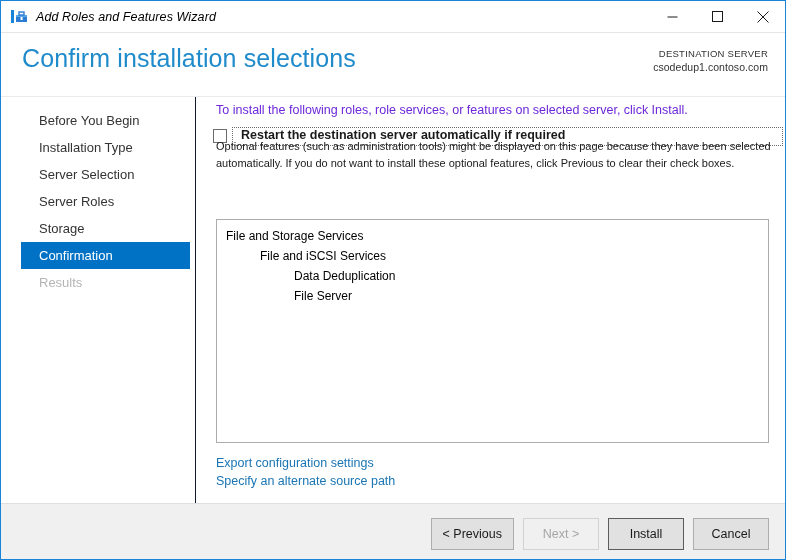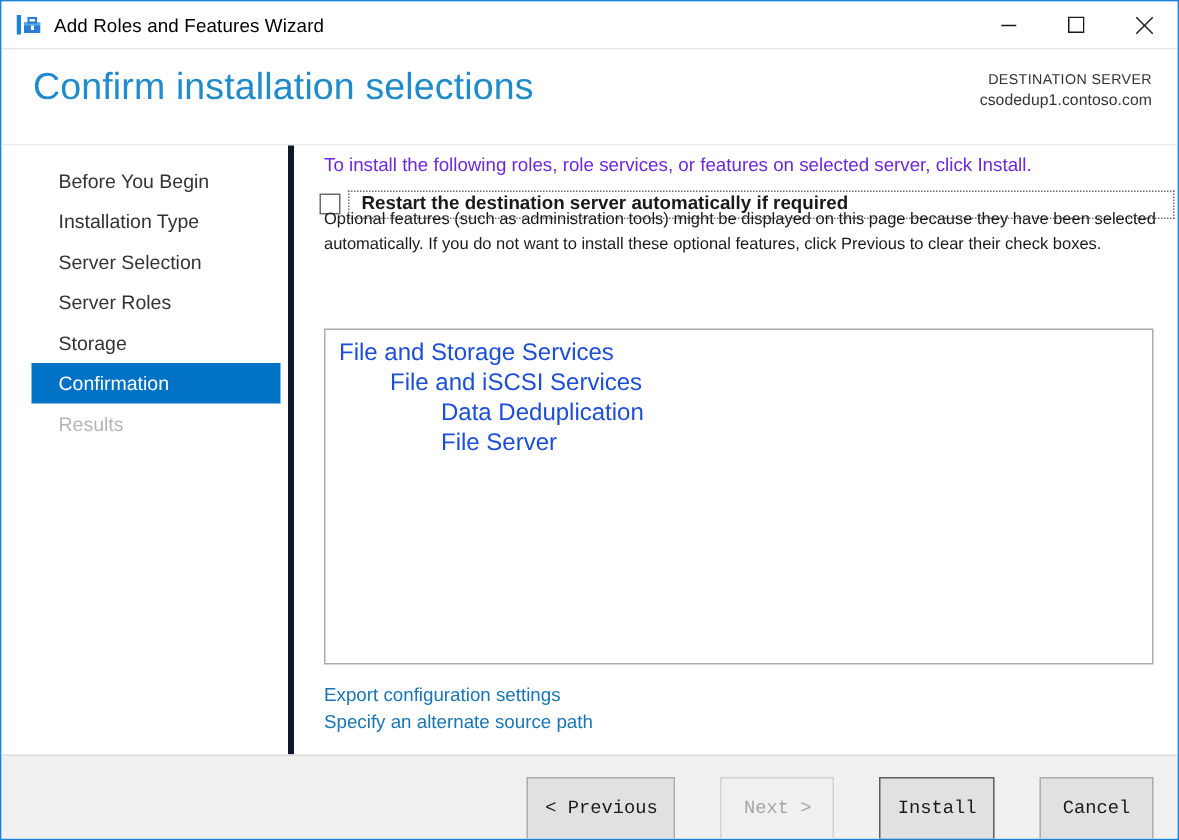--- a/index.html
+++ b/index.html
@@ -39,20 +39,21 @@
     margin-left: 10px;
     margin-right: 9px;
     flex: 0 0 auto;
     position: relative;
   }
   .title-text {
     font-size: 12.5px;
     color: #000000;
     letter-spacing: 0.1px;
     white-space: nowrap;
+    font-style: italic;
   }
   .win-controls {
     position: absolute;
     right: 0;
     top: 0;
     height: 31px;
     display: flex;
   }
   .win-btn {
     width: 45px;
@@ -113,21 +114,21 @@
     position: relative;
     height: 406px;
     background: #ffffff;
   }
   .sidebar {
     position: absolute;
     left: 0;
     top: 0;
     width: 195px;
     height: 406px;
-    border-right: 4px solid #0f172a;
+    border-right: 1px solid #0f172a;
     box-sizing: border-box;
     padding-top: 10px;
   }
   .nav-item {
     height: 27px;
     line-height: 27px;
     margin-left: 20px;
     margin-right: 5px;
     padding-left: 18px;
     font-size: 13px;
@@ -215,22 +216,22 @@
     height: 224px;
     box-sizing: border-box;
     background: #ffffff;
     border: 1px solid #acacac;
     overflow: hidden;
     padding-top: 6px;
   }
   .tree-node {
     height: 20px;
     line-height: 20px;
-    font-size: 16px;
-    color: #1d4ed8;
+    font-size: 12px;
+    color: #000000;
     white-space: nowrap;
     cursor: default;
   }
   .tree-depth-0 { padding-left: 9px; }
   .tree-depth-1 { padding-left: 43px; }
   .tree-depth-2 { padding-left: 77px; }
 
   .links {
     position: absolute;
     left: 19px;
@@ -255,33 +256,32 @@
   }
   .footer-buttons {
     position: absolute;
     right: 16px;
     top: 14px;
     display: flex;
     gap: 9px;
   }
   .btn {
     min-width: 76px;
-    height: 42px;
+    height: 32px;
     box-sizing: border-box;
     background: #e1e1e1;
     border: 1px solid #adadad;
-    font-family: Liberation Mono, monospace;
+    font-family: Liberation Sans, sans-serif;
     font-size: 12.5px;
     color: #1a1a1a;
     padding: 0 11px;
     cursor: default;
     line-height: 24px;
     text-align: center;
     white-space: nowrap;
-    margin-left: 21px;
   }
   .btn.default {
     border: 1px solid #5d5d5d;
   }
   .btn.disabled {
     background: #f0f0f0;
     border: 1px solid #d3d3d3;
     color: #a6a6a6;
   }
 </style>

